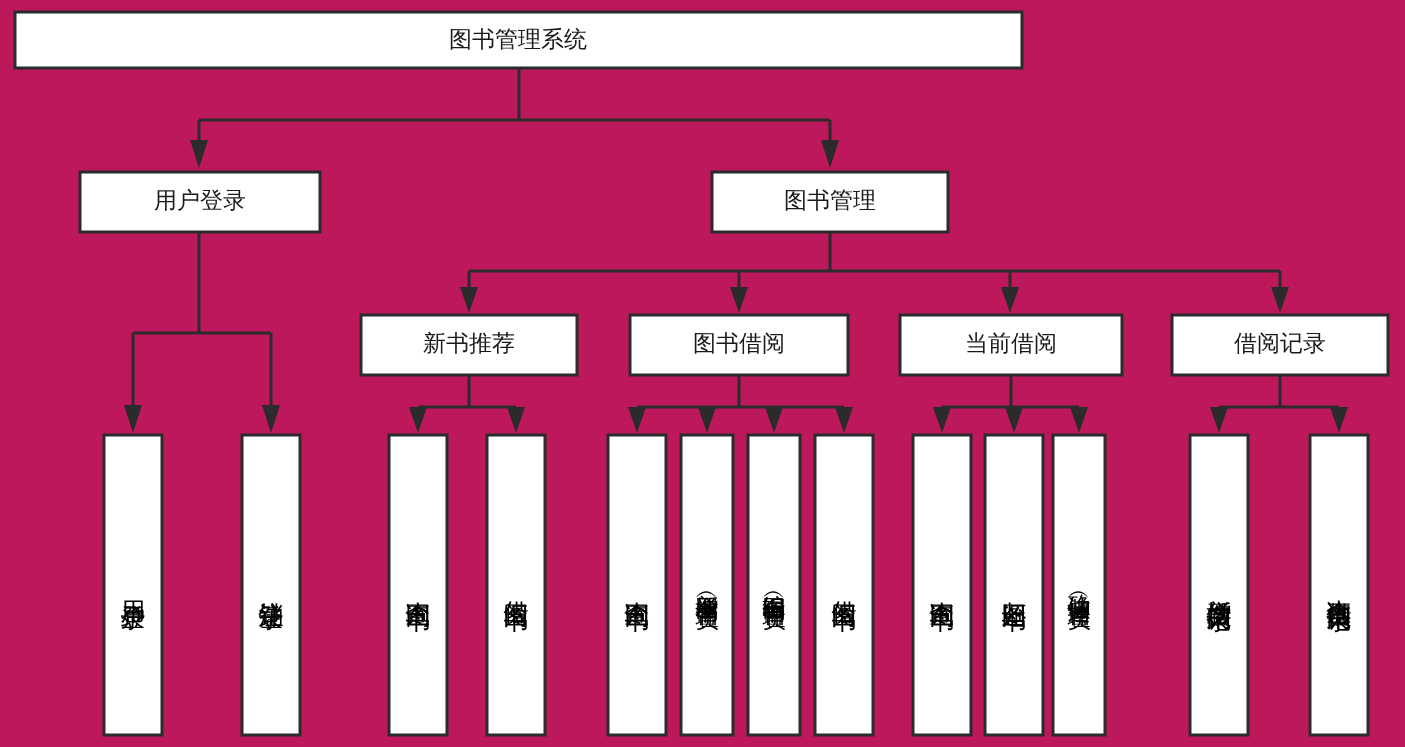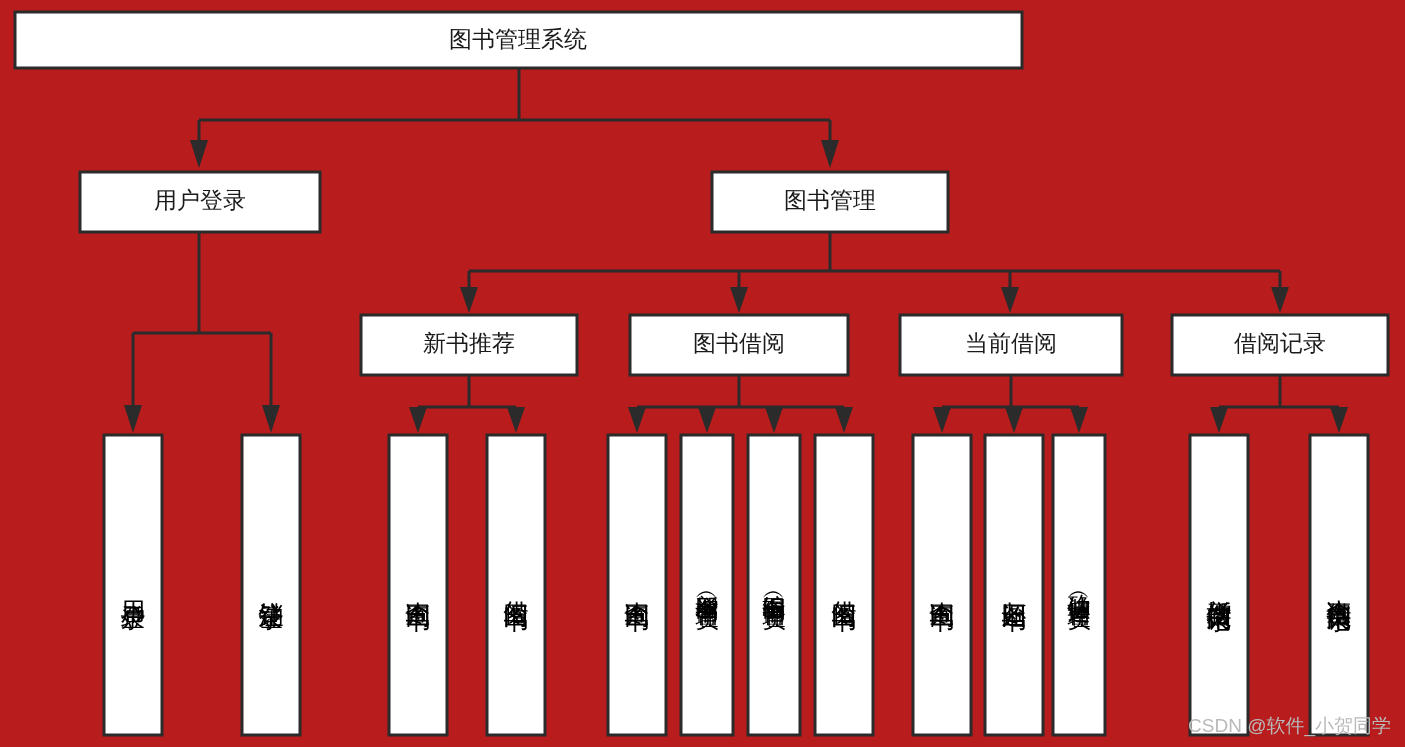--- a/index.html
+++ b/index.html
@@ -4,21 +4,21 @@
 <style>
   html, body {
     margin: 0;
     padding: 0;
     background: #ffffff;
   }
   #diagram-root {
     position: relative;
     width: 1405px;
     height: 747px;
-    background: #b91c1c;
+    background: #be185d;
     font-family: "Liberation Sans", "DejaVu Sans", sans-serif;
     overflow: hidden;
     text-decoration: underline;
   }
   svg#flow-svg {
     position: absolute;
     top: 0;
     left: 0;
     width: 1405px;
     height: 747px;
@@ -205,15 +205,14 @@
     <span class="node-label-v" style="font-size:23px;">确认归还（管理员）</span>
   </div>
 
   <div class="vlabel-wrap" style="left:1190px; top:435px; width:58px; height:300px;">
     <span class="node-label-v">新增借阅记录</span>
   </div>
   <div class="vlabel-wrap" style="left:1310px; top:435px; width:58px; height:300px;">
     <span class="node-label-v">查询借阅记录</span>
   </div>
 
-  <div class="watermark">CSDN @软件_小贺同学</div>
 
 </div>
 
 </body></html>

